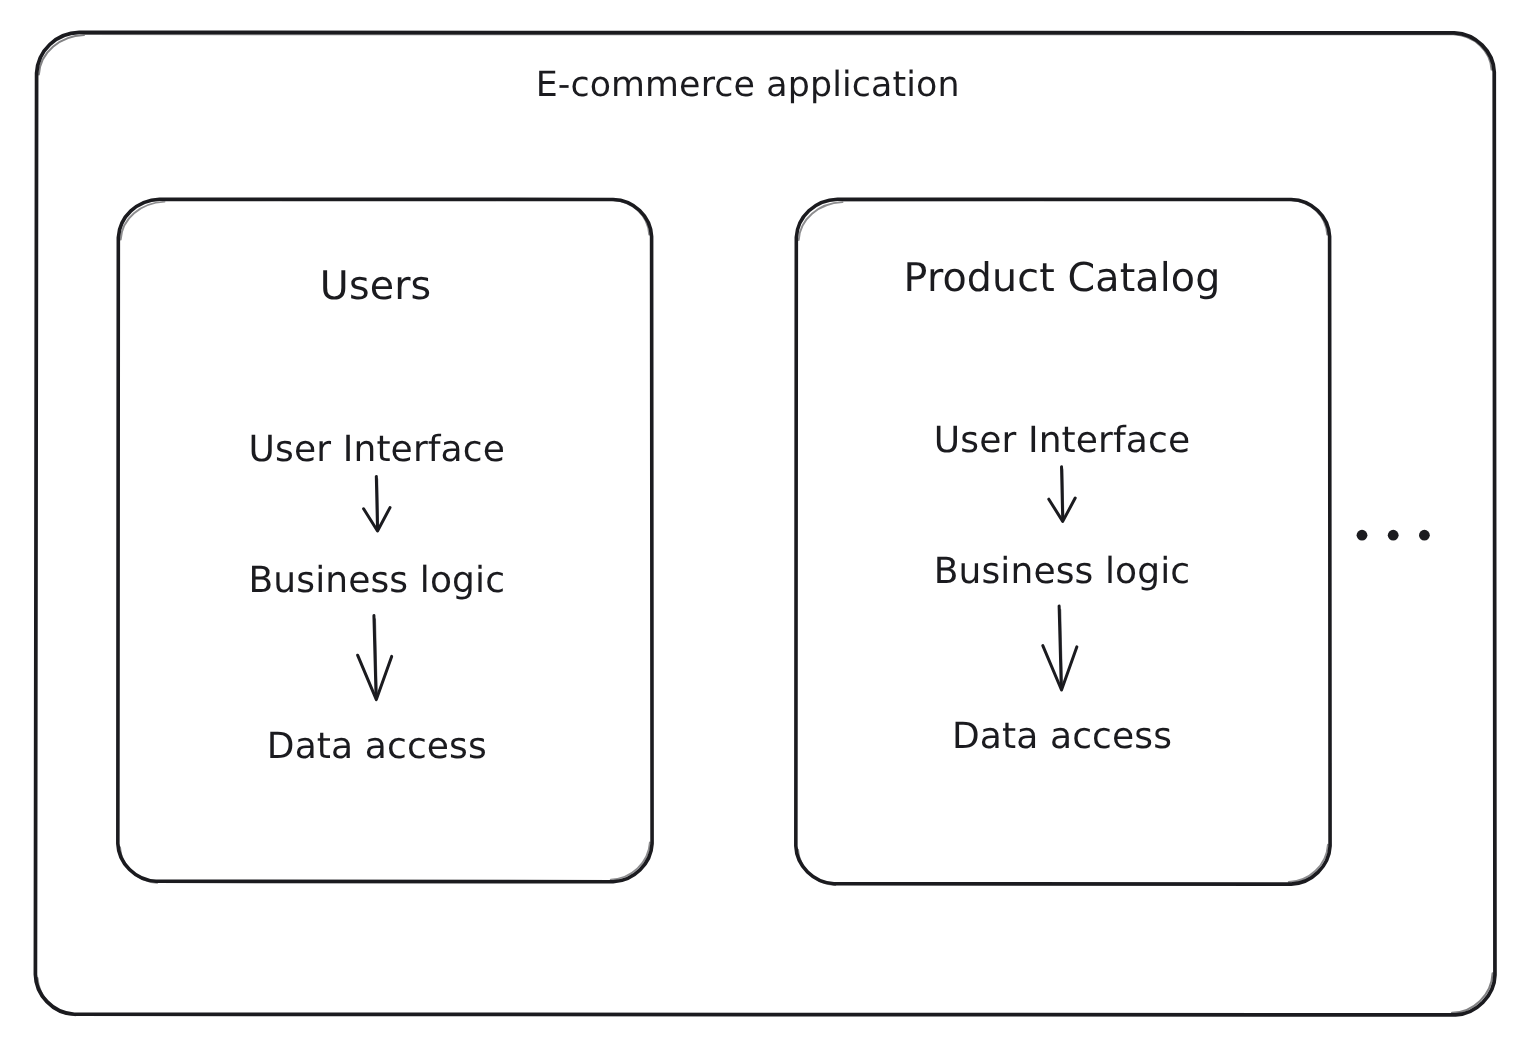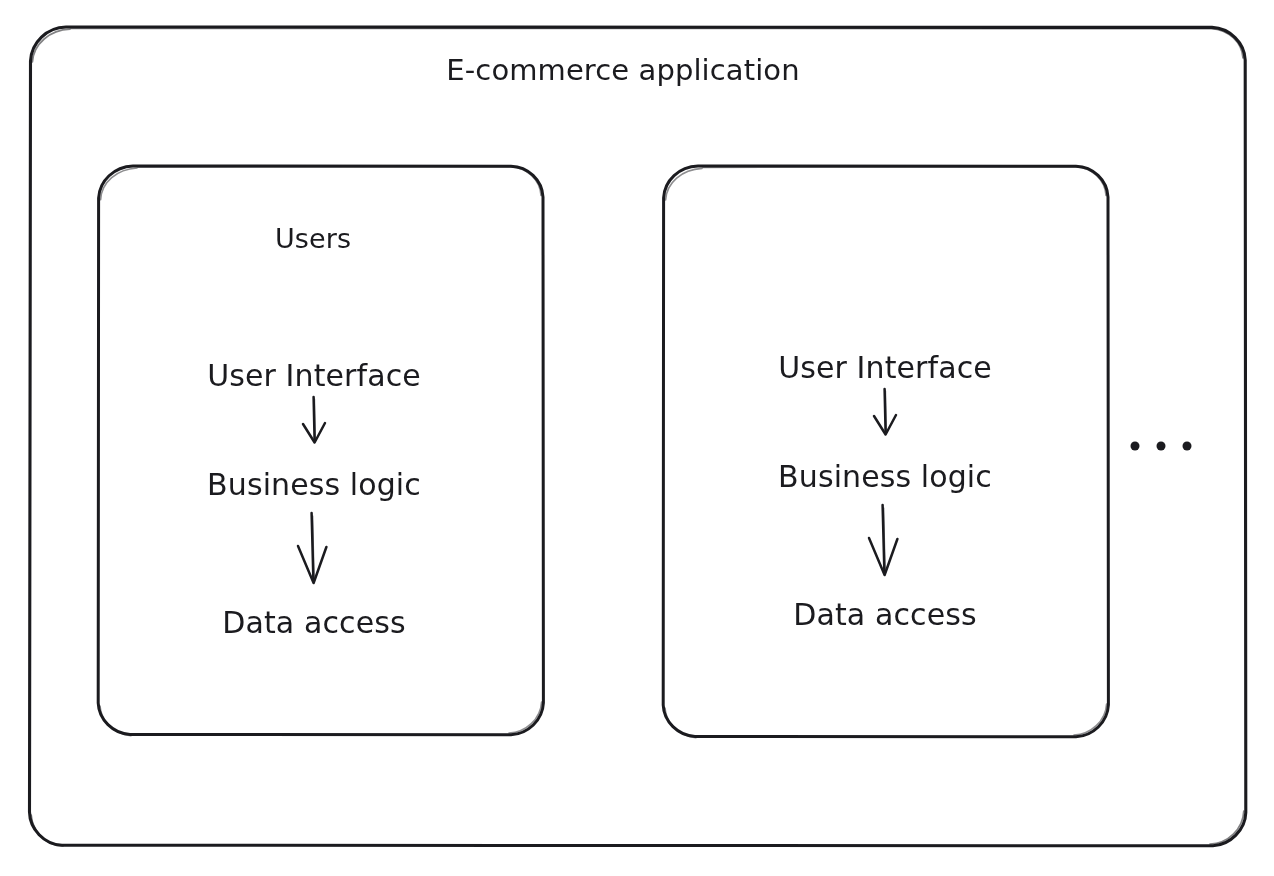--- a/index.html
+++ b/index.html
@@ -45,21 +45,21 @@
   .lbl {
     position: absolute;
     color: #1b1b1f;
     font-family: "DejaVu Sans", sans-serif;
     font-weight: 400;
     white-space: nowrap;
     transform: translate(-50%, -50%);
     letter-spacing: .1px;
   }
   .lbl-title   { font-size: 29px; }
-  .lbl-module  { font-size: 27px; }
+  .lbl-module  { font-size: 33px; }
   .lbl-layer   { font-size: 30px; }
 
   .ellipsis {
     position: absolute;
     transform: translate(-50%, -50%);
     display: flex;
     gap: 17px;
     align-items: center;
   }
   .ellipsis i {
@@ -160,20 +160,21 @@
   <div class="lbl lbl-title" style="left:623px; top:70px;">E-commerce application</div>
 
   <div class="lbl lbl-module" style="left:313px; top:238px;">Users</div>
 
   <div class="lbl lbl-layer" style="left:314px; top:375px;">User Interface</div>
 
   <div class="lbl lbl-layer" style="left:314px; top:484px;">Business logic</div>
 
   <div class="lbl lbl-layer" style="left:314px; top:622px;">Data access</div>
 
+  <div class="lbl lbl-module" style="left:885px; top:231px;">Product Catalog</div>
 
   <div class="lbl lbl-layer" style="left:885px; top:367px;">User Interface</div>
 
   <div class="lbl lbl-layer" style="left:885px; top:476px;">Business logic</div>
 
   <div class="lbl lbl-layer" style="left:885px; top:614px;">Data access</div>
 
   <div class="ellipsis" style="left:1161px; top:446px;">
     <i></i>
     <i></i>

